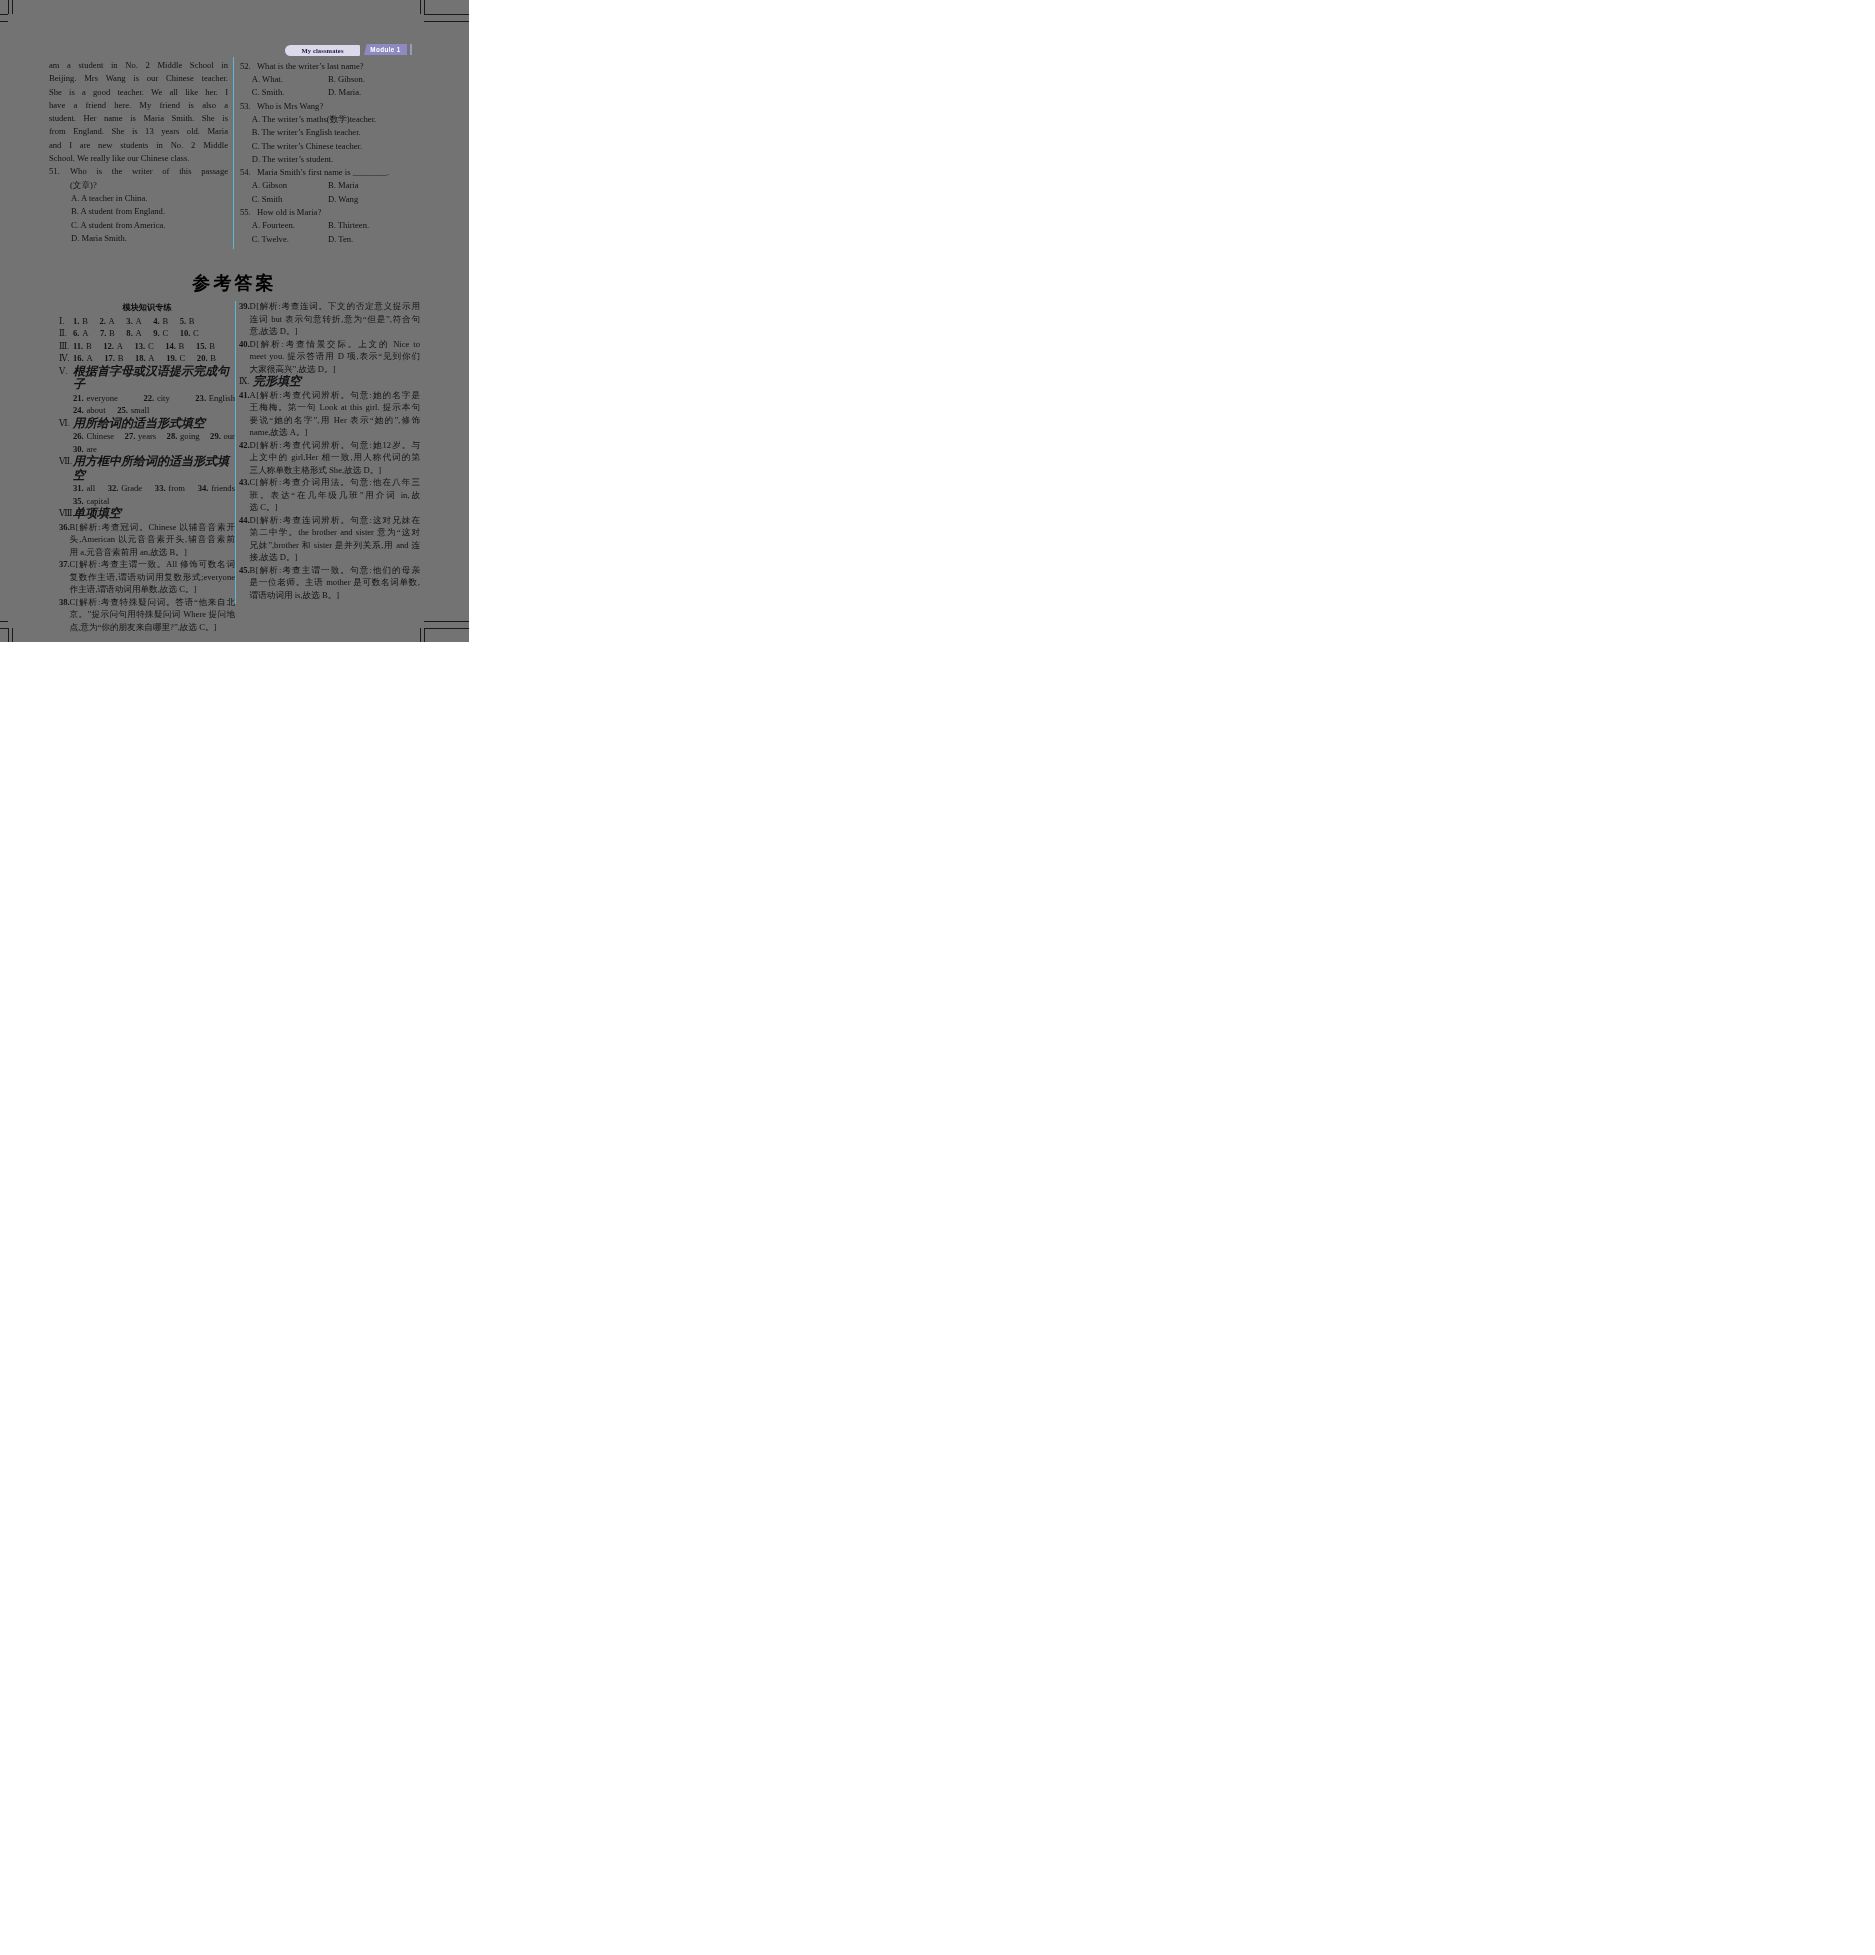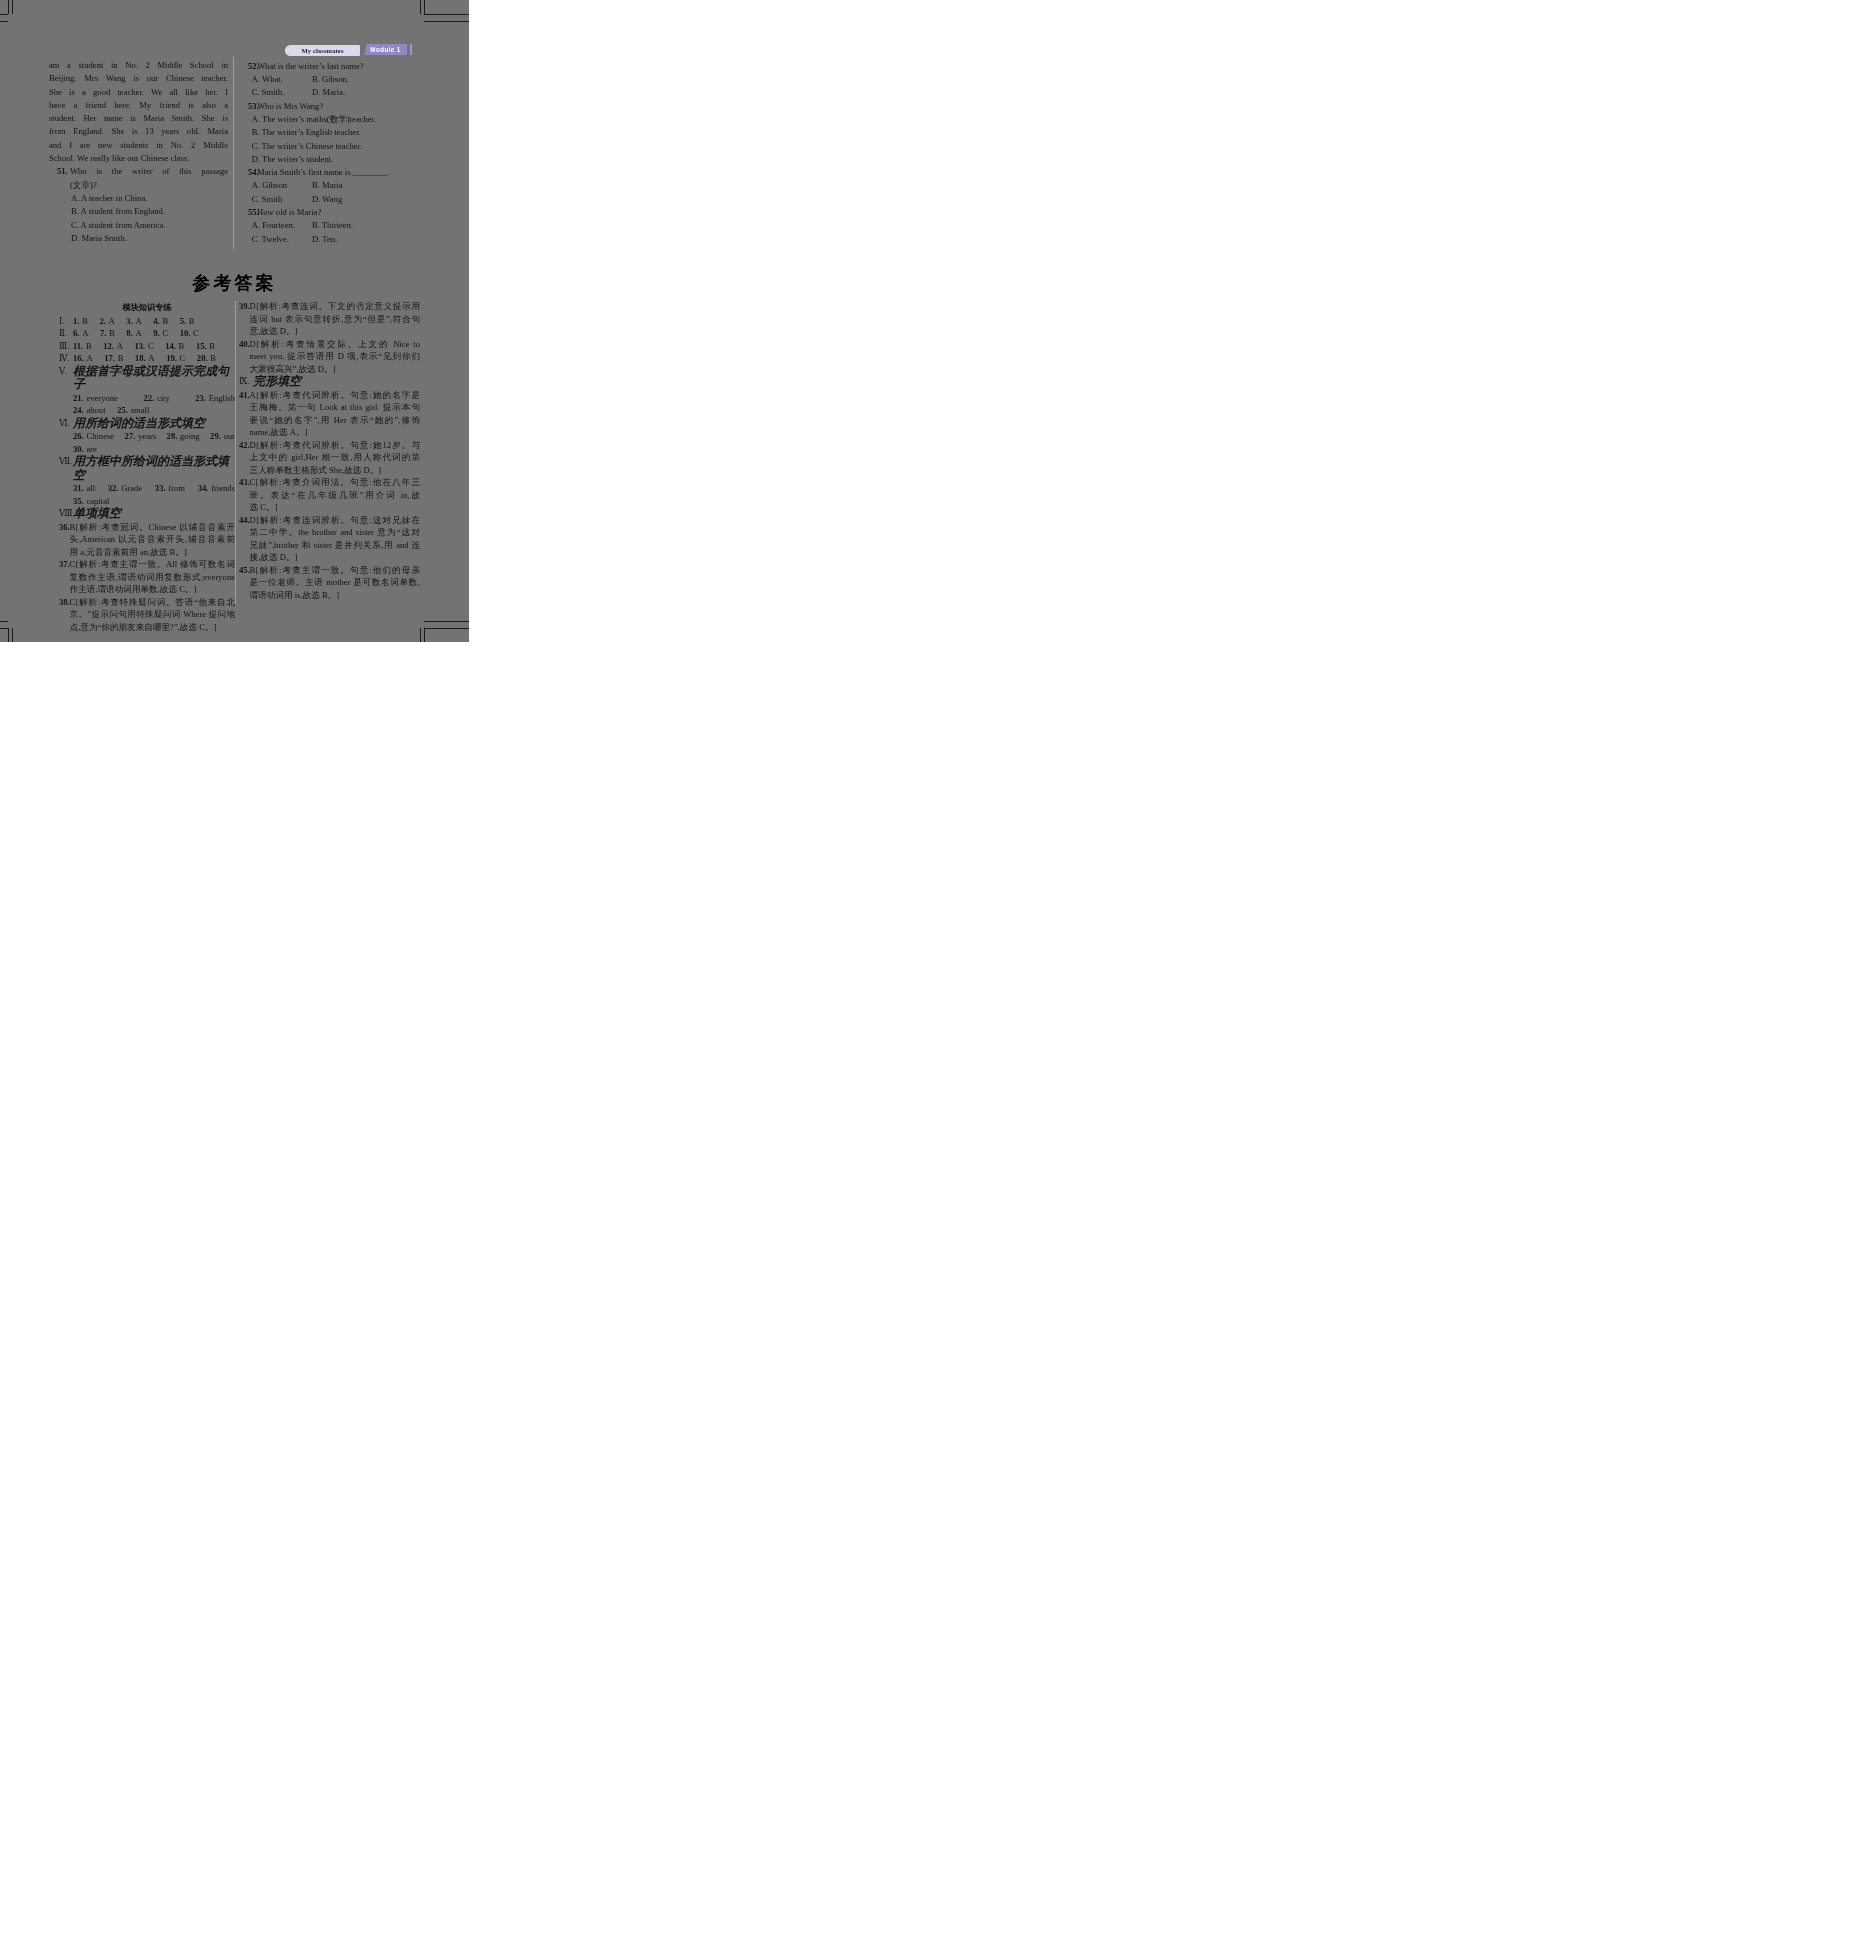--- a/index.html
+++ b/index.html
@@ -20,28 +20,28 @@
 
   
   .q-section{position:absolute;left:49px;top:59px;width:371px;font-size:8.6px;}
   .q-left{position:absolute;left:0;top:0;width:179px;}
   .q-divider{position:absolute;left:184px;top:-1.6px;width:0.8px;height:192px;background:#5bb8dc;}
   .q-right{position:absolute;left:191px;top:0.8px;width:180px;}
   .p-line{line-height:13.3px;text-align:justify;text-align-last:justify;white-space:nowrap;}
   .p-line.last{text-align-last:left;white-space:normal;}
   .q-block{position:relative;}
   .q-line{position:relative;line-height:13.3px;}
-  .qnum{position:absolute;left:8px;top:0;font-weight:bold;}
+  .qnum{position:absolute;left:0;top:0;font-weight:normal;}
   .qtext{display:block;padding-left:17px;}
   .q-left .qtext{padding-left:21px;}
   .q-left .qtext.just{text-align:justify;text-align-last:justify;}
   .q-cont{padding-left:21px;line-height:13.3px;}
   .opt-line51{padding-left:22px;line-height:13.3px;}
   .opt-pair{position:relative;padding-left:11.7px;line-height:13.3px;}
-  .opt-pair .oB{position:absolute;left:72px;top:0;}
+  .opt-pair .oB{position:absolute;left:88px;top:0;}
   .opt-line{padding-left:11.7px;line-height:13.3px;}
 
   
   .ans-title{position:absolute;left:49px;top:274px;width:371px;text-align:center;
              font-size:18px;line-height:18px;font-weight:bold;letter-spacing:3.1px;color:#000;}
   .a-left{position:absolute;left:59px;top:302px;width:176px;font-size:8.6px;}
   .a-divider{position:absolute;left:235px;top:301px;width:0.8px;height:303px;background:#5bb8dc;}
   .a-right{position:absolute;left:239px;top:300px;width:181px;font-size:8.6px;}
   .a-heading{text-align:center;font-family:"Liberation Sans","DejaVu Sans",sans-serif;
              font-weight:bold;font-size:8.2px;line-height:12.5px;color:#0c0c0c;}

